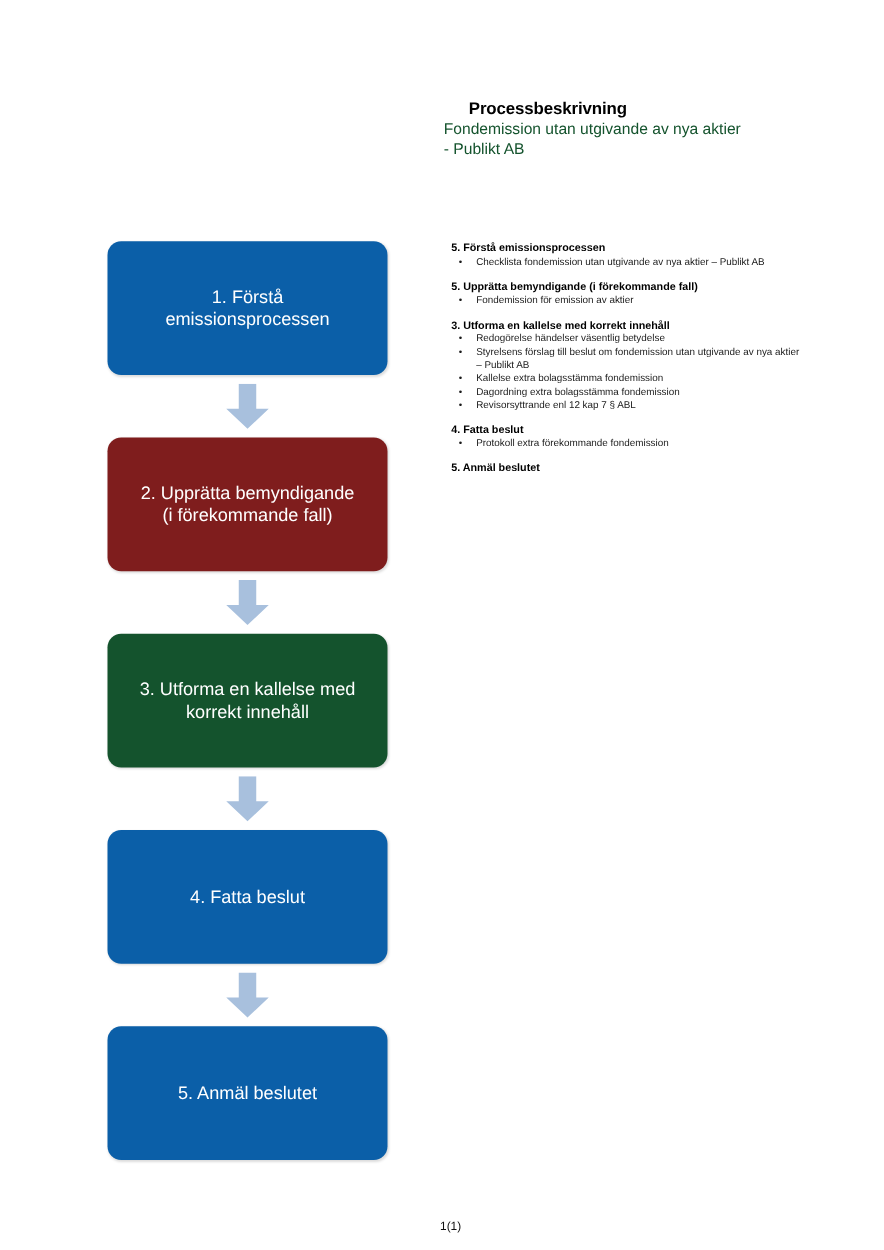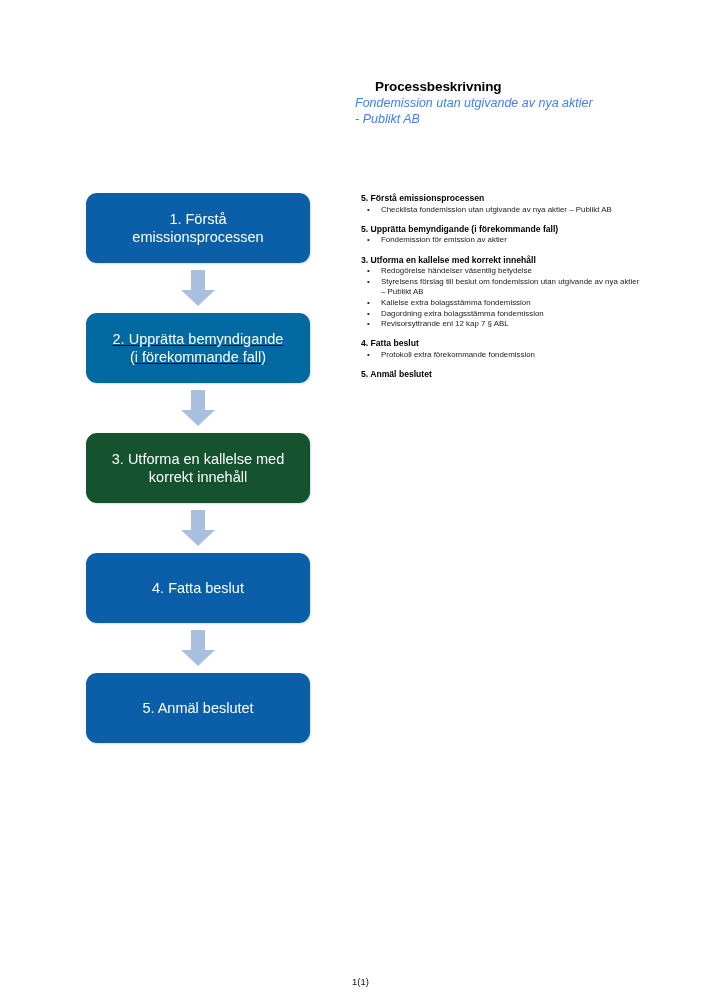--- a/index.html
+++ b/index.html
@@ -29,36 +29,35 @@
     line-height: 16px;
     letter-spacing: -0.1px;
     color: #000000;
     margin: 0;
     padding-left: 20px;
   }
   .doc-subtitle {
     font-size: 12.5px;
     font-weight: normal;
     line-height: 15.5px;
-    color: #3b82f6;
+    color: #14532d;
     margin: 1px 0 0 0;
     max-width: 242px;
-    font-style: italic;
   }
 
   
   .flow {
     position: absolute;
     left: 86px;
     top: 193px;
     width: 224px;
   }
   .flow-box {
     width: 224px;
-    height: 70px;
+    height: 107px;
     background: #0b5fa8;
     border-radius: 11px;
     display: flex;
     align-items: center;
     justify-content: center;
     box-sizing: border-box;
     padding: 0 10px;
     box-shadow: 1px 1px 2px rgba(0,0,0,0.14);
   }
   .flow-box-label {
@@ -151,21 +150,21 @@
 
 <div class="flow" id="flow-root">
     <div class="flow-box" style="background: rgb(11, 95, 168);">
       <div class="flow-box-label" style="color: rgb(255, 255, 255);">1. Förstå<br>emissionsprocessen</div>
     </div>
     <div class="flow-arrow-wrap">
       <svg class="flow-arrow" viewBox="0 0 36 37" xmlns="http://www.w3.org/2000/svg">
         <polygon points="11,0 25,0 25,20 35,20 18,36 1,20 11,20" fill="#a8c0dd"></polygon>
       </svg>
     </div>
-    <div class="flow-box" style="background: #0369a1; text-decoration: underline;">
+    <div class="flow-box" style="background: #7f1d1d;">
       <div class="flow-box-label" style="color: rgb(255, 255, 255);">2. Upprätta bemyndigande<br>(i förekommande fall)</div>
     </div>
     <div class="flow-arrow-wrap">
       <svg class="flow-arrow" viewBox="0 0 36 37" xmlns="http://www.w3.org/2000/svg">
         <polygon points="11,0 25,0 25,20 35,20 18,36 1,20 11,20" fill="#a8c0dd"></polygon>
       </svg>
     </div>
     <div class="flow-box" style="background: #14532d;">
       <div class="flow-box-label" style="color: rgb(255, 255, 255);">3. Utforma en kallelse med<br>korrekt innehåll</div>
     </div>

